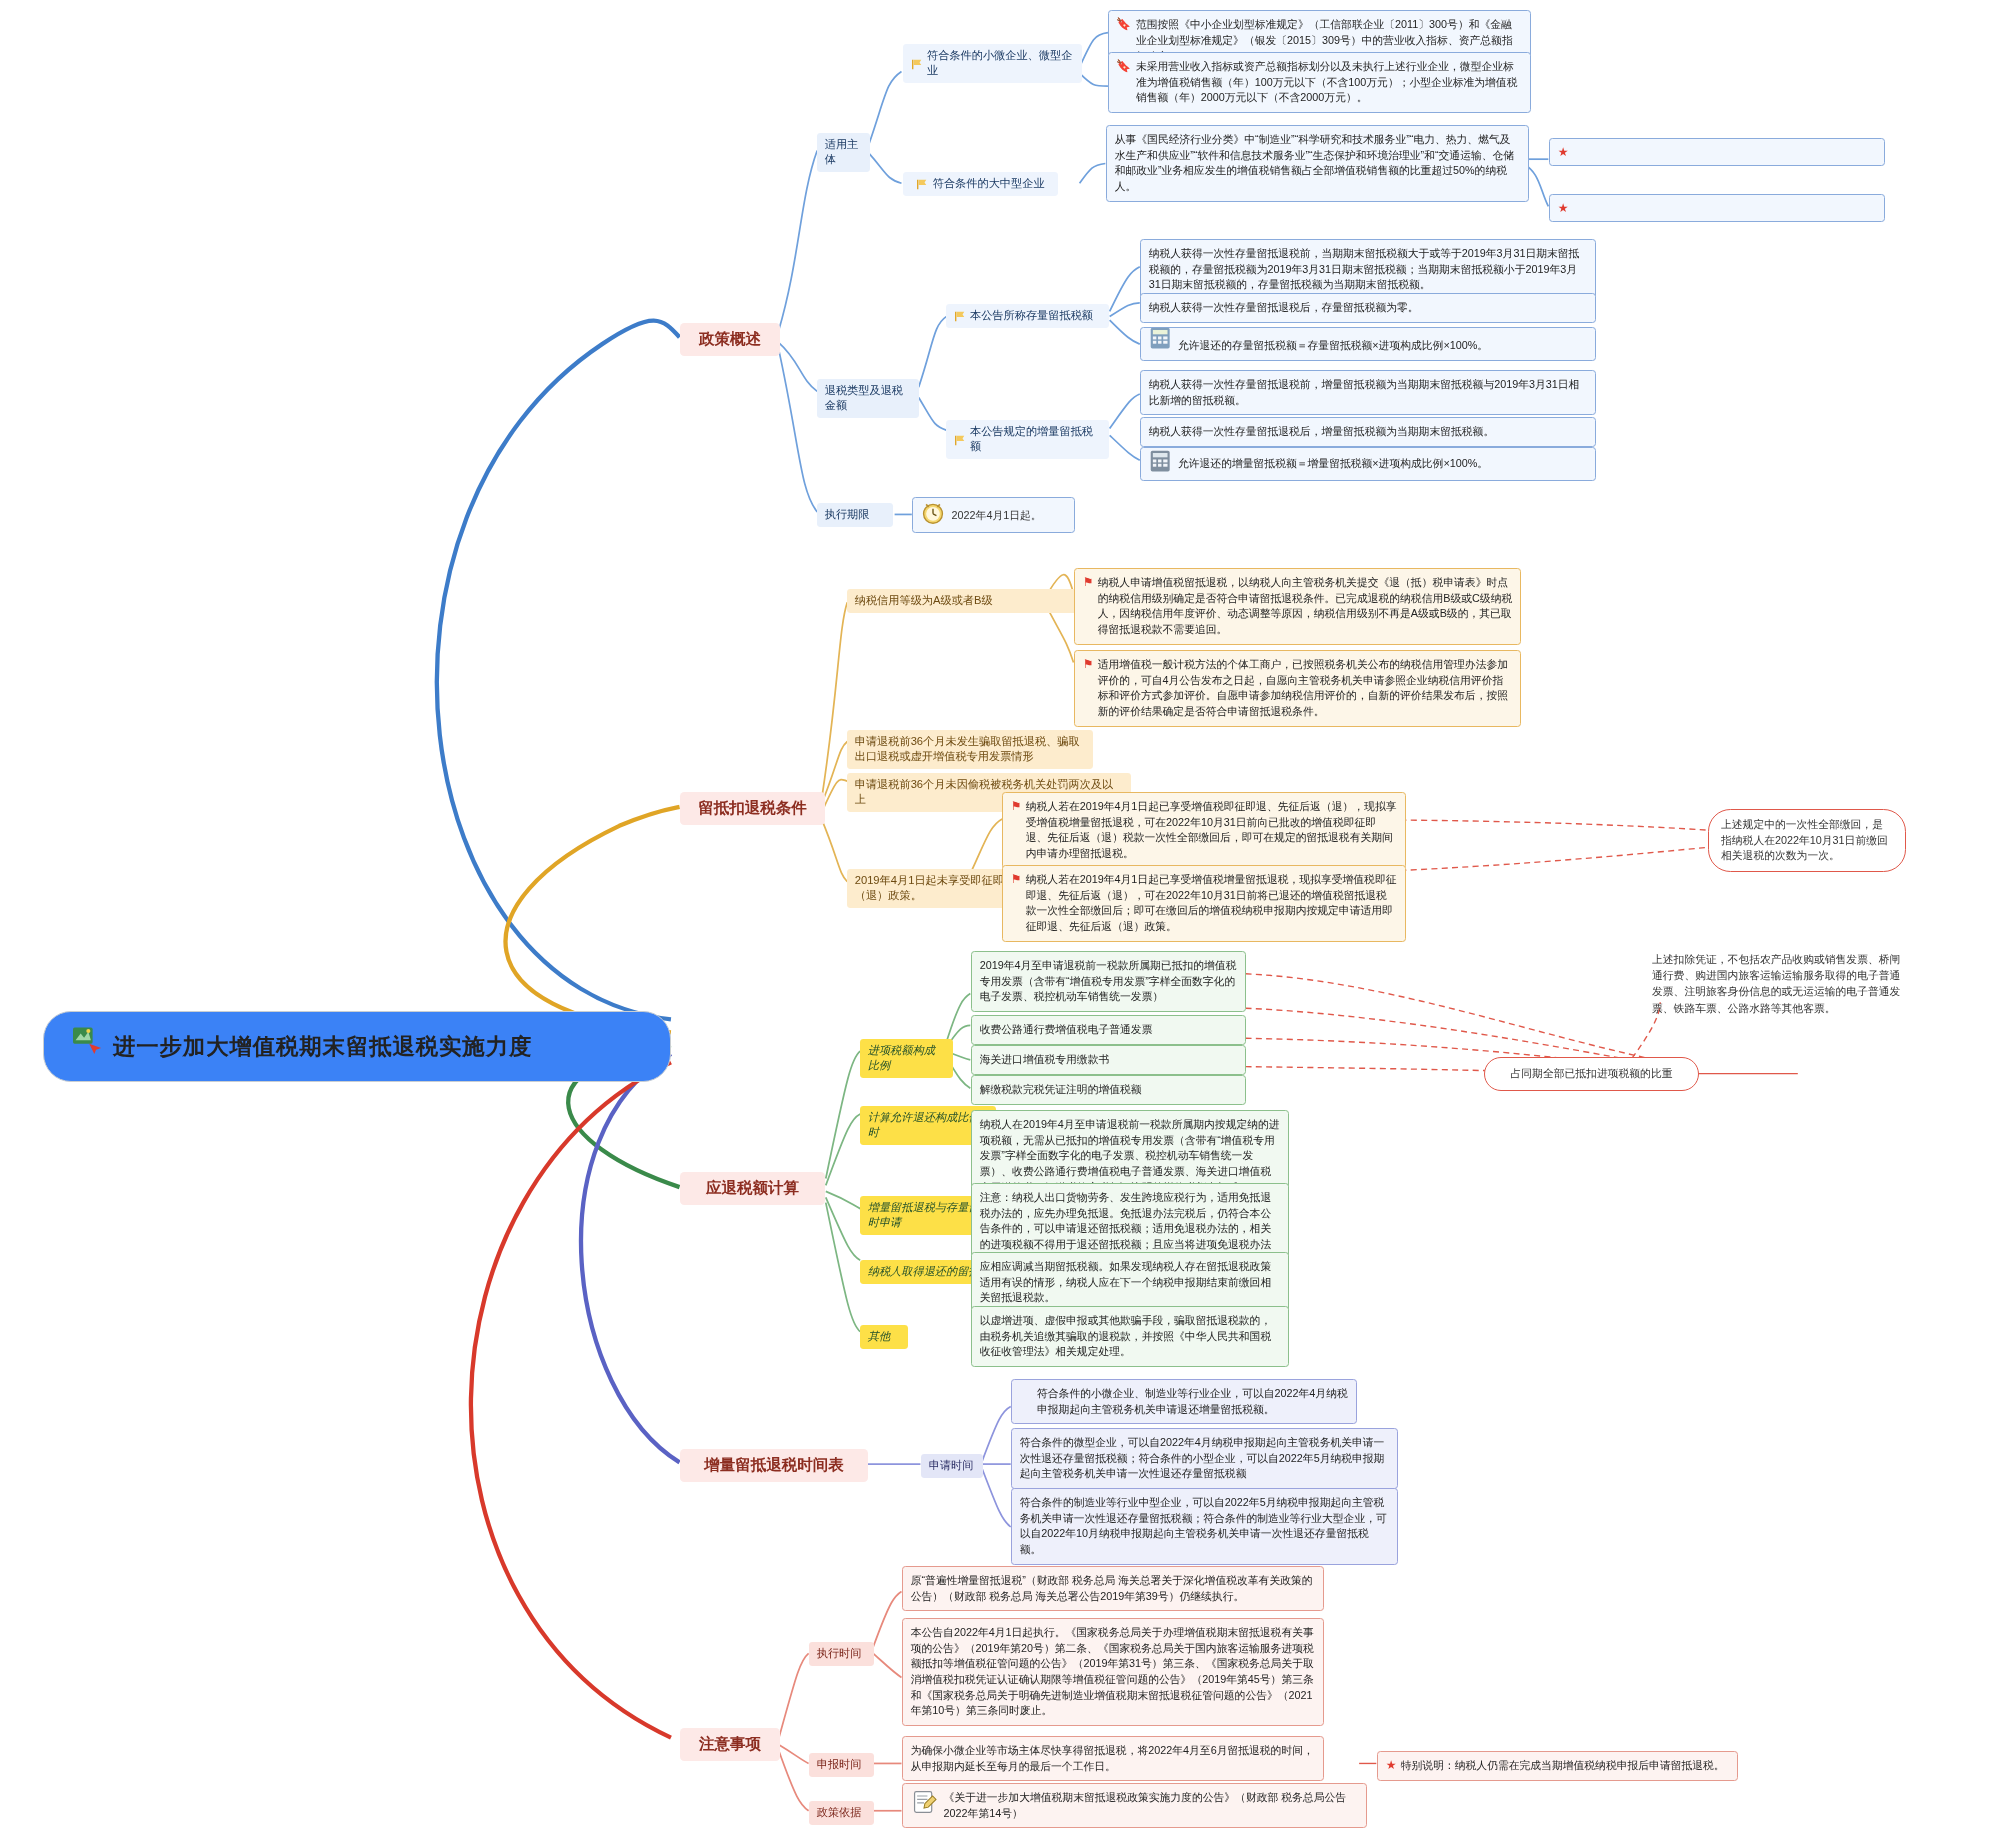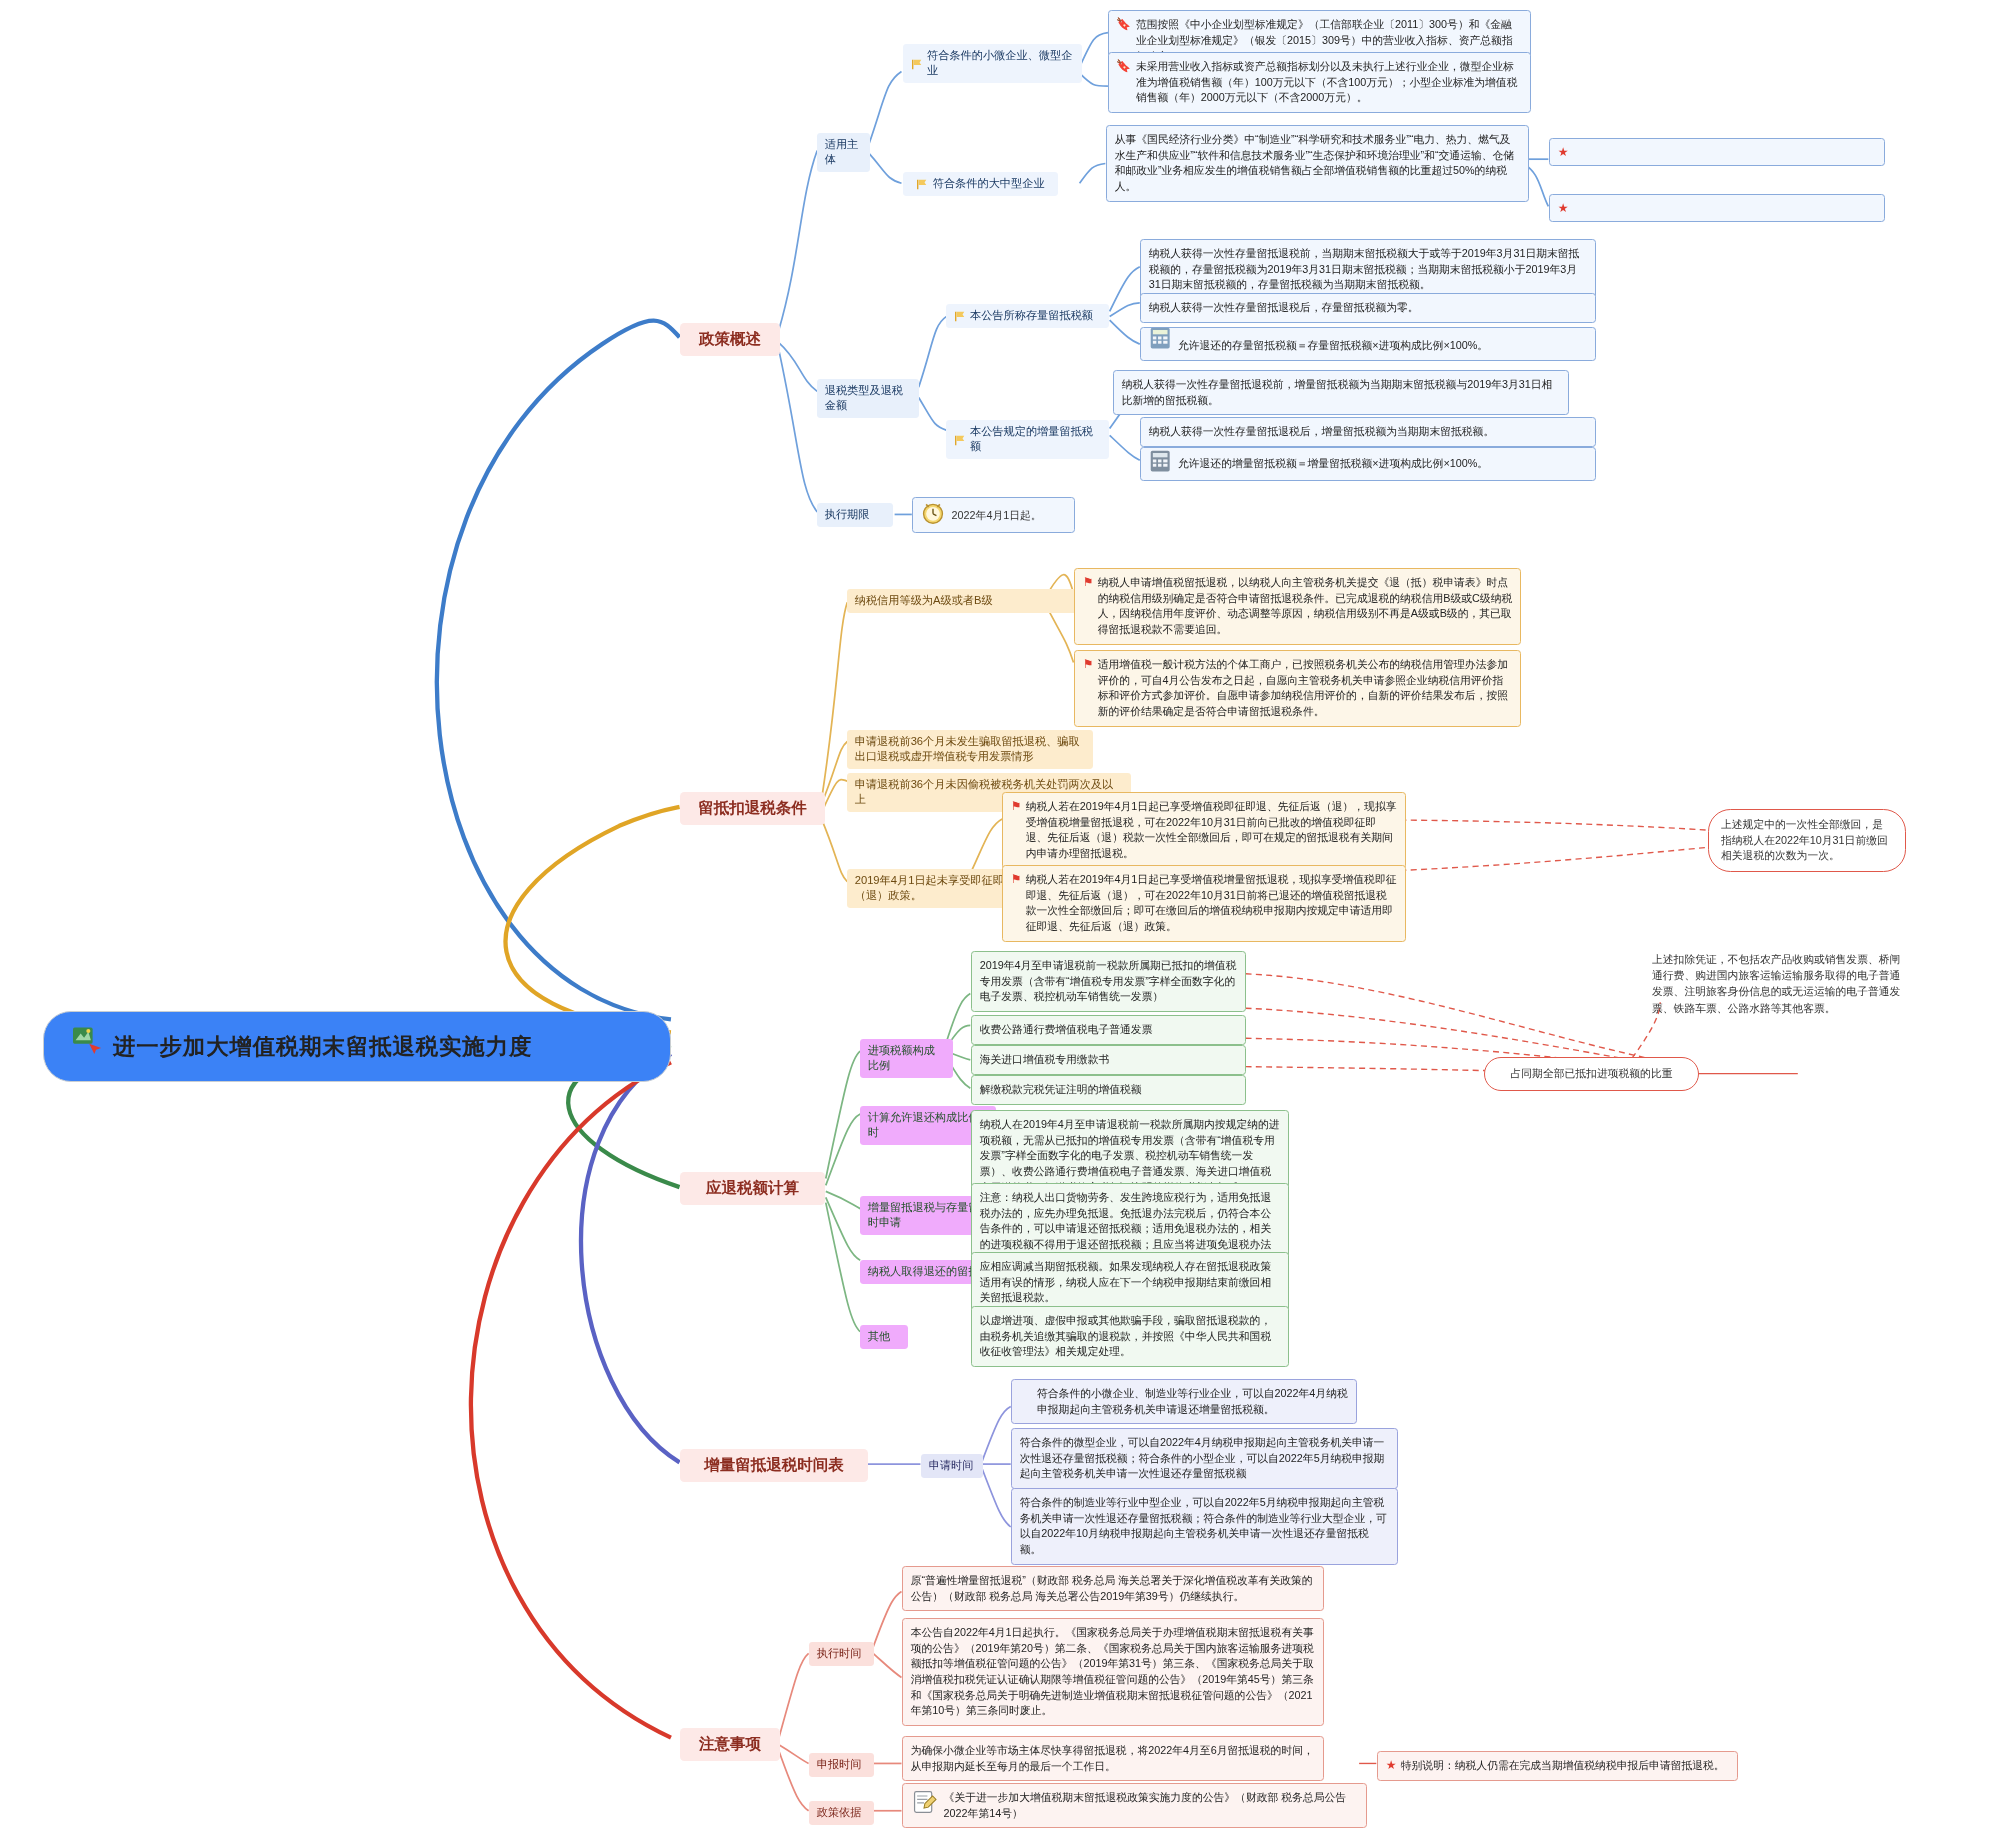--- a/index.html
+++ b/index.html
@@ -26,21 +26,21 @@
     border-radius:3.4px;font-size:10.8px;line-height:1.45;padding:6px 7.7px;
     box-sizing:border-box;
   }
   .flag{display:inline-block;width:12px;height:11.2px;margin-right:4.3px;flex:none;position:relative;top:0.9px;}
   
   .c-blue{background:#e8f0fb;color:#1b3a63;}
   .c-blue2{background:#eef4fd;color:#1b3a63;}
   .b-blue{border:0.9px solid #8aabdc;background:#f2f7fe;}
   .c-orange{background:#fdeccd;color:#6d4a10;}
   .b-orange{border:0.9px solid #e8b861;background:#fdf6e8;}
-  .c-green{background:#f0abfc;color:#23502a;}
+  .c-green{background:#fde047;color:#23502a;font-style:italic;}
   .b-green{border:0.9px solid #8cc08c;background:#f1f9f1;}
   .c-purple{background:#e3e6f7;color:#2c2f66;}
   .b-purple{border:0.9px solid #9aa3dd;background:#eef0fb;}
   .c-red{background:#fbe0dc;color:#7a2419;}
   .b-red{border:0.9px solid #e59a8e;background:#fdf3f1;}
   .title-pill{background:#fde9e7;color:#8c2d20;border-radius:4.3px;}
   .callout{
     border:0.9px solid #e0584a;border-radius:22.4px;background:#ffffff;
     font-size:10.8px;line-height:1.45;color:#333;padding:6.9px 12px;box-sizing:border-box;
   }
@@ -244,21 +244,21 @@
             <rect x="10.5" y="11" width="4" height="3.4"></rect>
             <rect x="16.5" y="11" width="5" height="3.4"></rect>
             <rect x="4.5" y="16" width="4" height="3.4"></rect>
             <rect x="10.5" y="16" width="4" height="3.4"></rect>
             <rect x="16.5" y="16" width="5" height="3.4"></rect>
           </g>
         </svg>
     </span>
     <span>允许退还的存量留抵税额＝存量留抵税额×进项构成比例×100%。</span>
   </div>
-  <div class="node leafbox b-blue" style="left:1113px;top:370px;width:456px;">
+  <div class="node leafbox b-blue" style="left:1140px;top:370px;width:456px;">
     <span>纳税人获得一次性存量留抵退税前，增量留抵税额为当期期末留抵税额与2019年3月31日相比新增的留抵税额。</span>
   </div>
   <div class="node leafbox b-blue" style="left:1140px;top:417px;width:456px;">
     <span>纳税人获得一次性存量留抵退税后，增量留抵税额为当期期末留抵税额。</span>
   </div>
   <div class="node leafbox b-blue" style="left:1140px;top:447px;width:456px;height:34px;display:flex;align-items:center;">
     <span style="position:relative;margin-right:6.9px;">
       <svg width="22.4" height="22.4" viewBox="0 0 26 26">
           <rect x="2" y="1" width="22" height="24" rx="2" fill="#7f8f9f"></rect>
           <rect x="4.5" y="3.5" width="17" height="5" fill="#dfe8ee"></rect>

